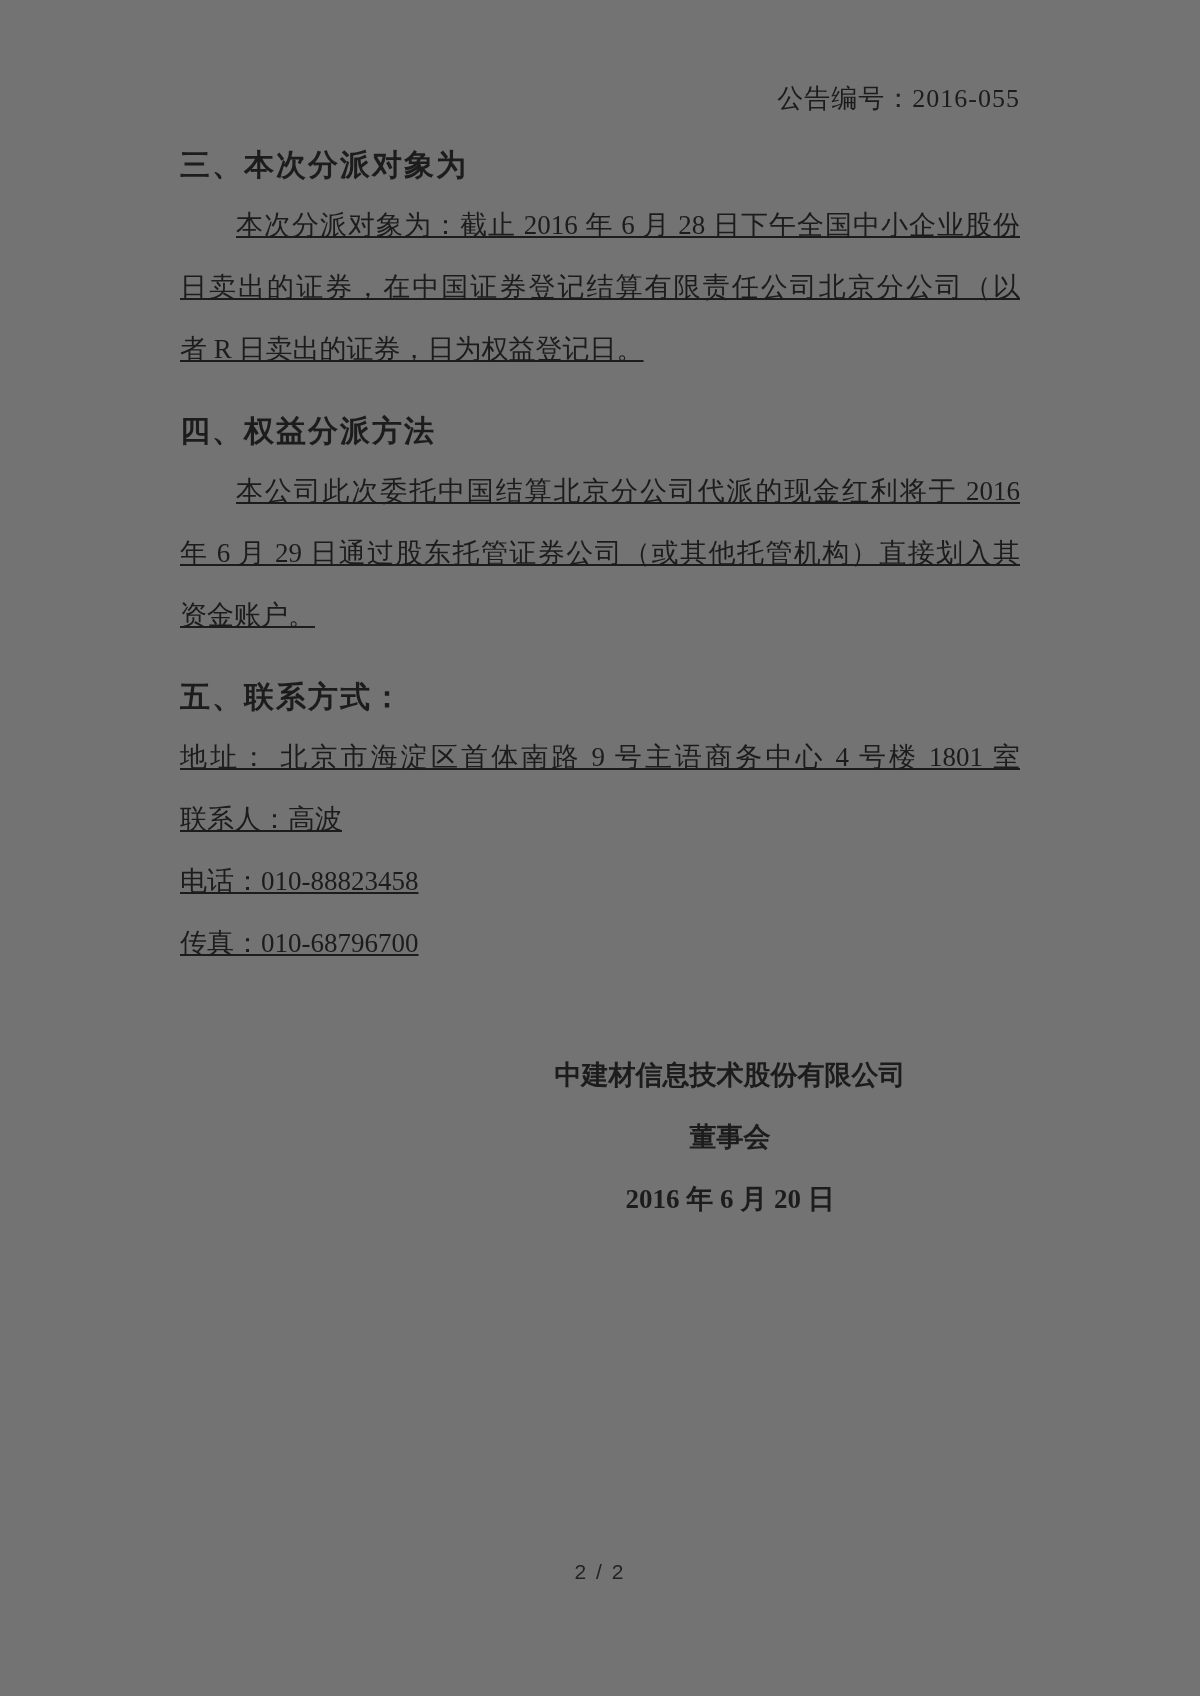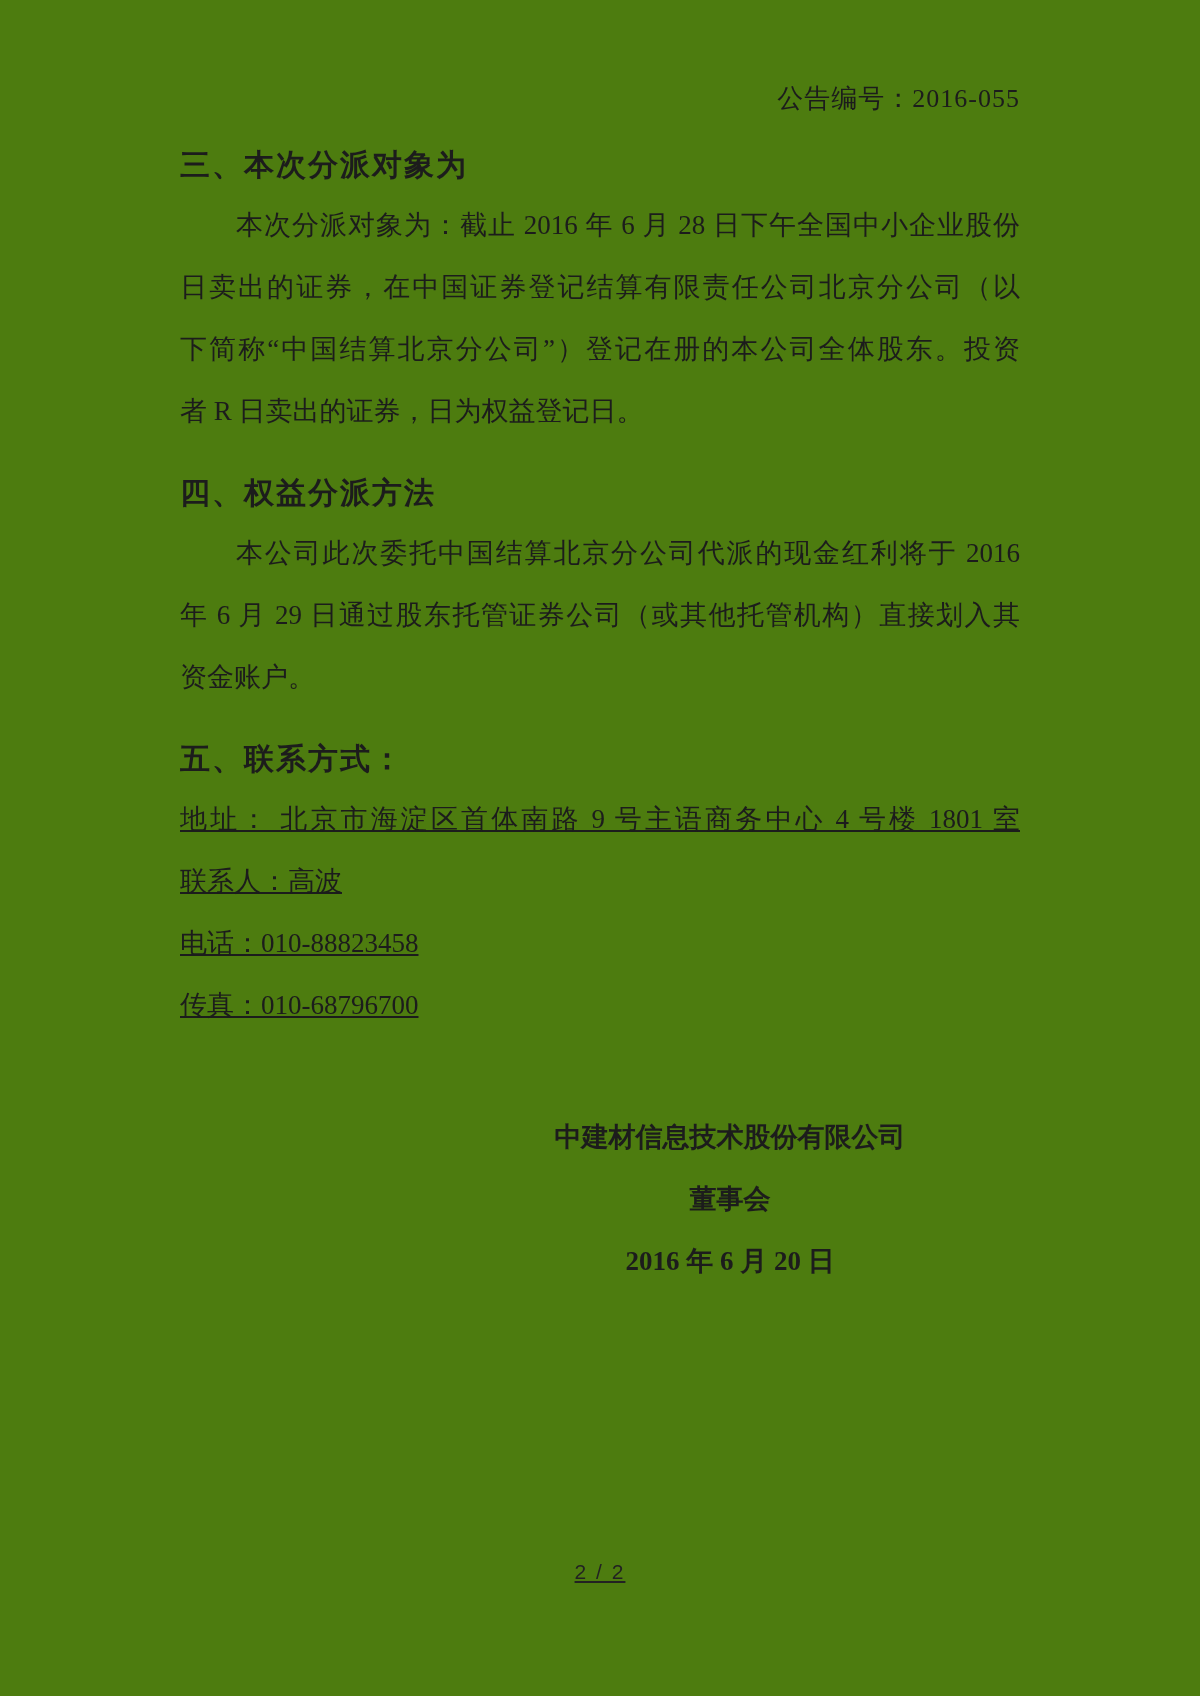--- a/index.html
+++ b/index.html
@@ -5,21 +5,21 @@
   html, body {
     margin: 0;
     padding: 0;
     background: #e9e9e9;
   }
   .page {
     position: relative;
     width: 1200px;
     height: 1696px;
     margin: 0 auto;
-    background: #4d7c0f;
+    background: #737373;
     color: #1c1c1c;
     font-family: "Liberation Serif", "DejaVu Serif", serif;
     overflow: hidden;
   }
   .content {
     position: absolute;
     left: 180px;
     top: 0;
     width: 840px;
   }
@@ -33,20 +33,21 @@
   .sec-heading {
     margin-top: 32px;
     font-size: 30px;
     line-height: 38px;
     font-weight: bold;
     font-family: "Liberation Sans", "DejaVu Sans", sans-serif;
     letter-spacing: 2px;
   }
   .para {
     margin-top: 10px;
+    text-decoration: underline;
   }
   .line {
     font-size: 27px;
     line-height: 62px;
     white-space: nowrap;
   }
   .jline {
     white-space: normal;
     text-align: justify;
     text-align-last: justify;
@@ -72,37 +73,35 @@
   .footer {
     position: absolute;
     left: 0;
     top: 1560px;
     width: 100%;
     text-align: center;
     font-size: 21px;
     font-family: "Liberation Sans", "DejaVu Sans", sans-serif;
     color: #222222;
     letter-spacing: 2px;
-    text-decoration: underline;
   }
 </style>
 </head>
 <body>
 
 <div class="page">
   <div class="content">
 
     <div class="doc-header">公告编号：2016-055</div>
 
     <div class="sec-heading">三、本次分派对象为</div>
 
     <div class="para">
       <div class="line jline indent">本次分派对象为：截止 2016 年 6 月 28 日下午全国中小企业股份</div>
       <div class="line jline">日卖出的证券，在中国证券登记结算有限责任公司北京分公司（以</div>
-      <div class="line jline">下简称“中国结算北京分公司”）登记在册的本公司全体股东。投资</div>
       <div class="line">者 R 日卖出的证券，日为权益登记日。</div>
     </div>
 
     <div class="sec-heading">四、权益分派方法</div>
 
     <div class="para">
       <div class="line jline indent">本公司此次委托中国结算北京分公司代派的现金红利将于 2016</div>
       <div class="line jline">年 6 月 29 日通过股东托管证券公司（或其他托管机构）直接划入其</div>
       <div class="line">资金账户。</div>
     </div>

